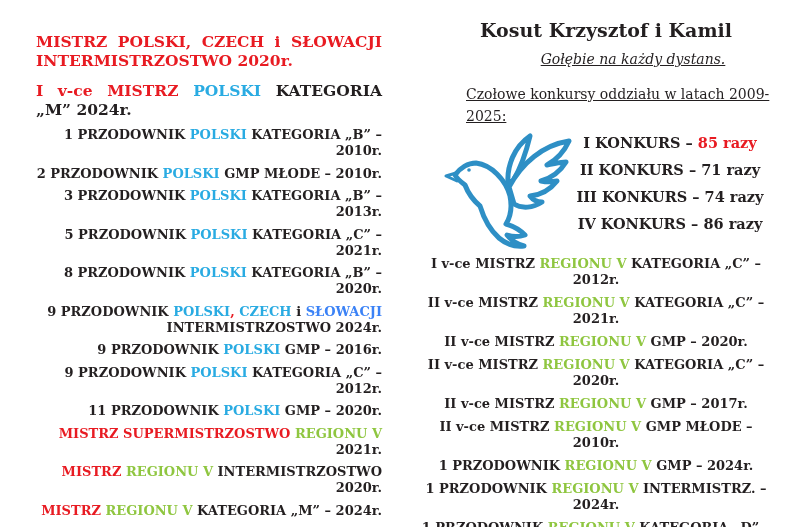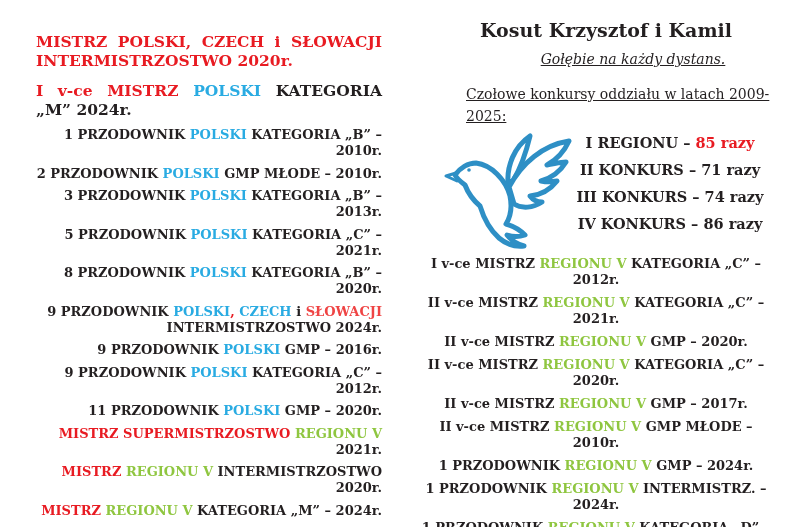--- a/index.html
+++ b/index.html
@@ -101,21 +101,21 @@
 
   <div class="col-left">
     <p class="h1-red"><span style="color: rgb(232, 27, 34);">MISTRZ POLSKI, CZECH i SŁOWACJI INTERMISTRZOSTWO 2020r.</span></p>
     <p class="h2-mixed"><span style="color: rgb(232, 27, 34);">I v-ce MISTRZ </span><span style="color: rgb(41, 171, 226);">POLSKI</span><span> KATEGORIA „M” 2024r.</span></p>
     <div>
         <p class="item"><span>1 PRZODOWNIK </span><span style="color: rgb(41, 171, 226);">POLSKI</span><span> KATEGORIA „B” – 2010r.</span></p>
         <p class="item"><span>2 PRZODOWNIK </span><span style="color: rgb(41, 171, 226);">POLSKI</span><span> GMP MŁODE – 2010r.</span></p>
         <p class="item"><span>3 PRZODOWNIK </span><span style="color: rgb(41, 171, 226);">POLSKI</span><span> KATEGORIA „B” – 2013r.</span></p>
         <p class="item"><span>5 PRZODOWNIK </span><span style="color: rgb(41, 171, 226);">POLSKI</span><span> KATEGORIA „C” – 2021r.</span></p>
         <p class="item"><span>8 PRZODOWNIK </span><span style="color: rgb(41, 171, 226);">POLSKI</span><span> KATEGORIA „B” – 2020r.</span></p>
-        <p class="item"><span>9 PRZODOWNIK </span><span style="color: rgb(41, 171, 226);">POLSKI</span><span style="color: rgb(232, 27, 34);">,</span><span> </span><span style="color: rgb(41, 171, 226);">CZECH</span><span> i </span><span style="color: #ef4444;">SŁOWACJI</span><span> INTERMISTRZOSTWO 2024r.</span></p>
+        <p class="item"><span>9 PRZODOWNIK </span><span style="color: rgb(41, 171, 226);">POLSKI</span><span style="color: rgb(232, 27, 34);">,</span><span> </span><span style="color: rgb(41, 171, 226);">CZECH</span><span> i </span><span style="color: #3b82f6;">SŁOWACJI</span><span> INTERMISTRZOSTWO 2024r.</span></p>
         <p class="item"><span>9 PRZODOWNIK </span><span style="color: rgb(41, 171, 226);">POLSKI</span><span> GMP – 2016r.</span></p>
         <p class="item"><span>9 PRZODOWNIK </span><span style="color: rgb(41, 171, 226);">POLSKI</span><span> KATEGORIA „C” – 2012r.</span></p>
         <p class="item"><span>11 PRZODOWNIK </span><span style="color: rgb(41, 171, 226);">POLSKI</span><span> GMP – 2020r.</span></p>
         <p class="item"><span style="color: rgb(232, 27, 34);">MISTRZ SUPERMISTRZOSTWO </span><span style="color: rgb(143, 198, 64);">REGIONU V</span><span> 2021r.</span></p>
         <p class="item"><span style="color: rgb(232, 27, 34);">MISTRZ </span><span style="color: rgb(143, 198, 64);">REGIONU V</span><span> INTERMISTRZOSTWO 2020r.</span></p>
         <p class="item"><span style="color: rgb(232, 27, 34);">MISTRZ </span><span style="color: rgb(143, 198, 64);">REGIONU V</span><span> KATEGORIA „M” – 2024r.</span></p>
         <p class="item"><span style="color: rgb(232, 27, 34);">MISTRZ </span><span style="color: rgb(143, 198, 64);">REGIONU V</span><span> KATEGORIA „D” – 2020r.</span></p>
       </div>
   </div>
 
@@ -133,21 +133,21 @@
           <path d="M65,55 C78,31 99,13 125,9 C120,20 112,28 103,33 C110,32 116,30 122,30 C116,40 107,46 97,49 C102,50 108,50 113,49 C106,58 96,63 86,64 C89,68 93,70 98,70 C89,76 78,77 70,72 Z"></path>
 
           <path d="M12,41 L2,44 L13,49 Z" stroke-width="3"></path>
 
           <path d="M11,43 C16,36 24,31 32,31 C40,32 47,36 53,42 C59,48 64,56 66,64 C68,74 67,84 62,92 C69,94 76,98 81,103 C75,105 69,105 63,103 C67,108 73,112 80,114 C71,115 62,112 55,106 C46,98 40,87 36,74 C29,68 24,61 21,53 C17,50 13,47 11,43 Z"></path>
 
           <circle cx="25" cy="38" r="1.8" fill="#2e8fc5" stroke="none"></circle>
         </g>
       </svg>
       <div class="konkurs-list">
-          <p class="item"><span>I REGIONU – </span><span style="color: rgb(232, 27, 34);">85 razy</span></p>
+          <p class="item"><span>I KONKURS – </span><span style="color: rgb(232, 27, 34);">85 razy</span></p>
           <p class="item"><span>II KONKURS – 71 razy</span></p>
           <p class="item"><span>III KONKURS – 74 razy</span></p>
           <p class="item"><span>IV KONKURS – 86 razy</span></p>
         </div>
     </div>
 
     <div class="achievements-right">
         <p class="item"><span>I v-ce MISTRZ </span><span style="color: rgb(143, 198, 64);">REGIONU V</span><span> KATEGORIA „C” – 2012r.</span></p>
         <p class="item"><span>II v-ce MISTRZ </span><span style="color: rgb(143, 198, 64);">REGIONU V</span><span> KATEGORIA „C” – 2021r.</span></p>
         <p class="item"><span>II v-ce MISTRZ </span><span style="color: rgb(143, 198, 64);">REGIONU V</span><span> GMP – 2020r.</span></p>

